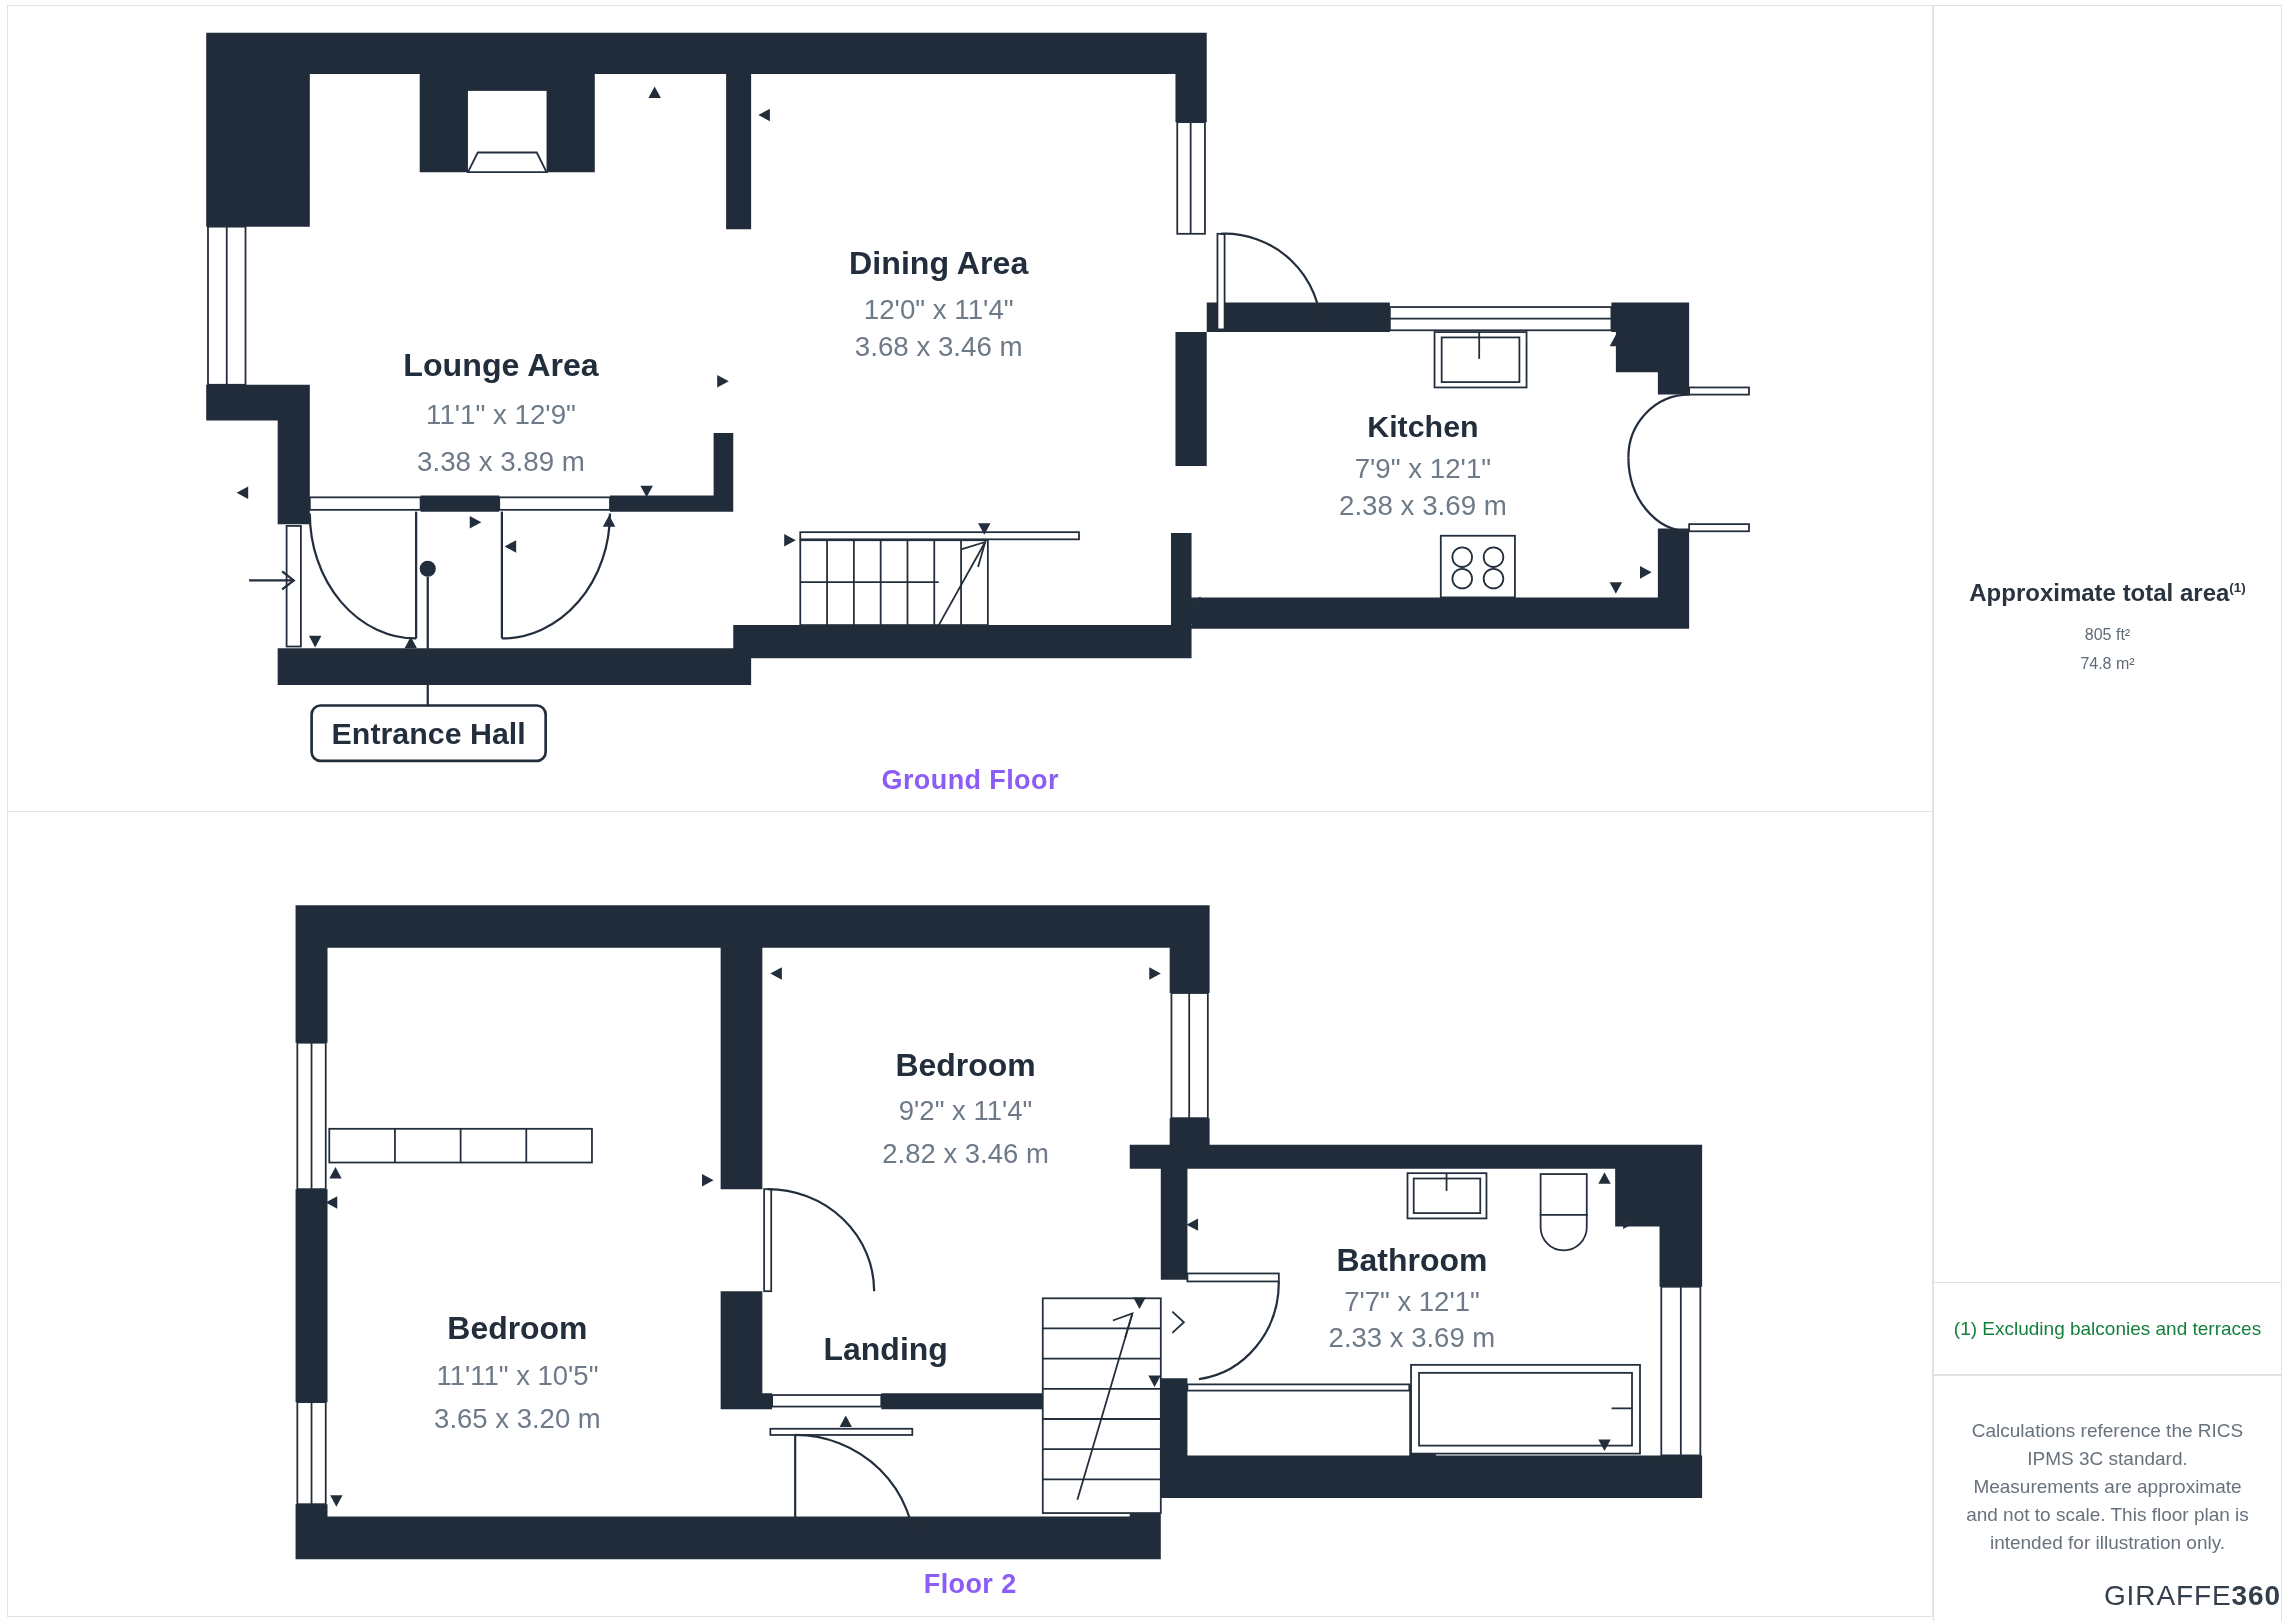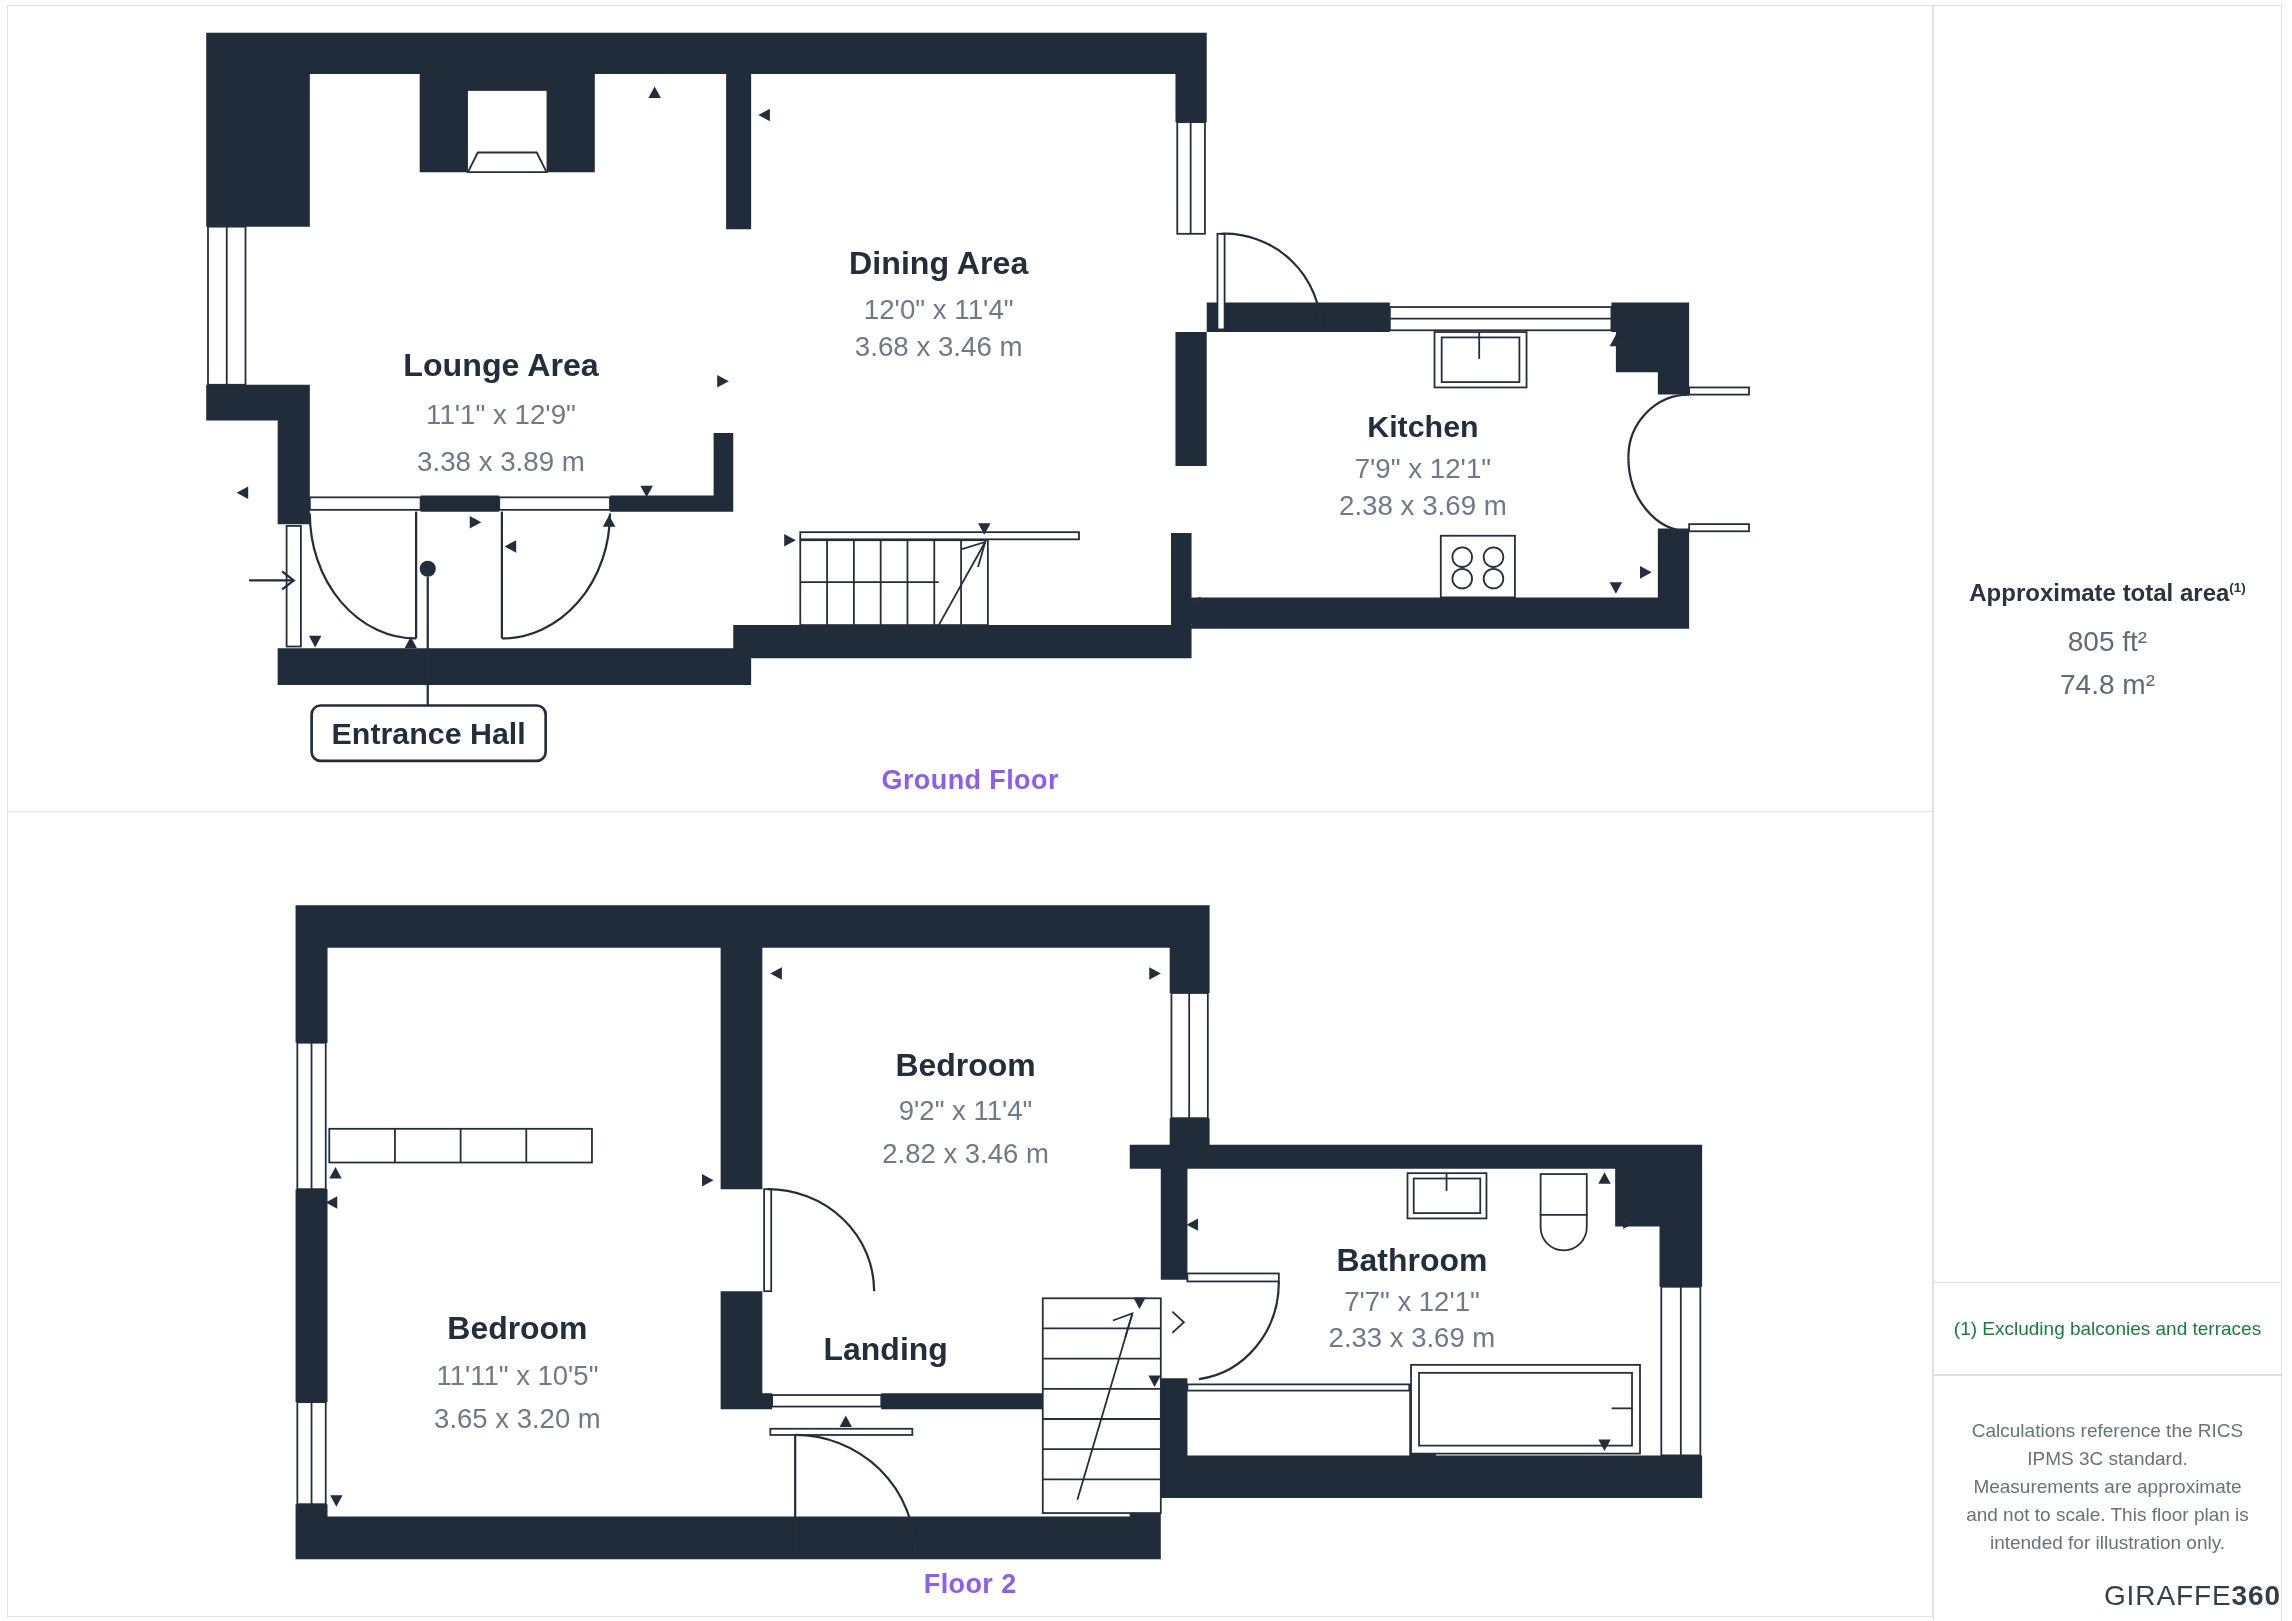--- a/index.html
+++ b/index.html
@@ -19,21 +19,21 @@
   .room-dim{font-size:31px;fill:#6f7a88;}
   .hall-text{font-size:34px;font-weight:bold;fill:#232e3c;}
   .marker{fill:#232e3c;}
   .sidebar-box{position:absolute;left:1933px;width:349px;background:#fff;border:0.9px solid #dfe0e2;box-sizing:border-box;}
   #sb-area{top:4.5px;height:1279px;}
   #sb-note{top:1282px;height:93px;display:flex;align-items:center;justify-content:center;}
   #sb-disc{top:1375px;height:271px;}
   .area-block{position:absolute;top:573px;left:0;right:0;text-align:center;}
   .area-title{font-size:24px;font-weight:bold;color:#2a3441;}
   .area-title sup{font-size:13.4px;font-weight:bold;}
-  .area-val{font-size:28px;color:#5f6b77;margin-top:19.7px;}
+  .area-val{font-size:16px;color:#5f6b77;margin-top:19.7px;}
   .area-val + .area-val{margin-top:10.7px;}
   .note-text{font-size:19px;color:#15803d;text-align:center;padding:0 18px;}
   .disc-text{font-size:19px;color:#68727d;text-align:center;line-height:28px;width:285px;margin:41px auto 0 auto;}
   .brand{margin-top:23px;text-align:right;font-size:28px;color:#333f4c;letter-spacing:0.9px;}
   .brand .b{font-weight:bold;}
 </style>
 </head>
 <body>
 
 <div id="screen">

